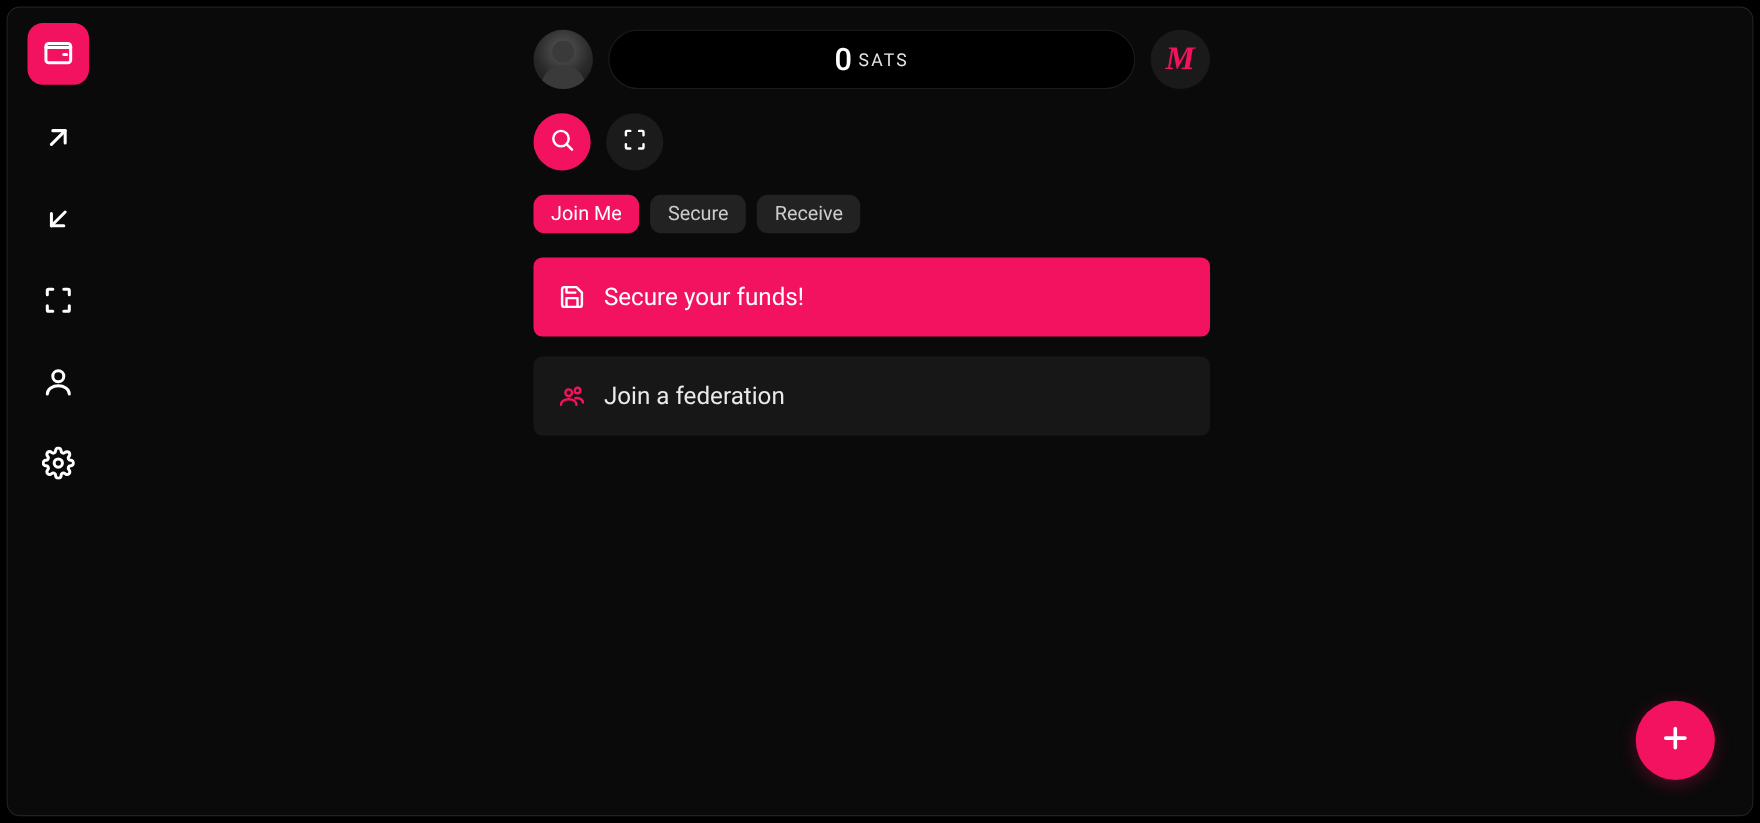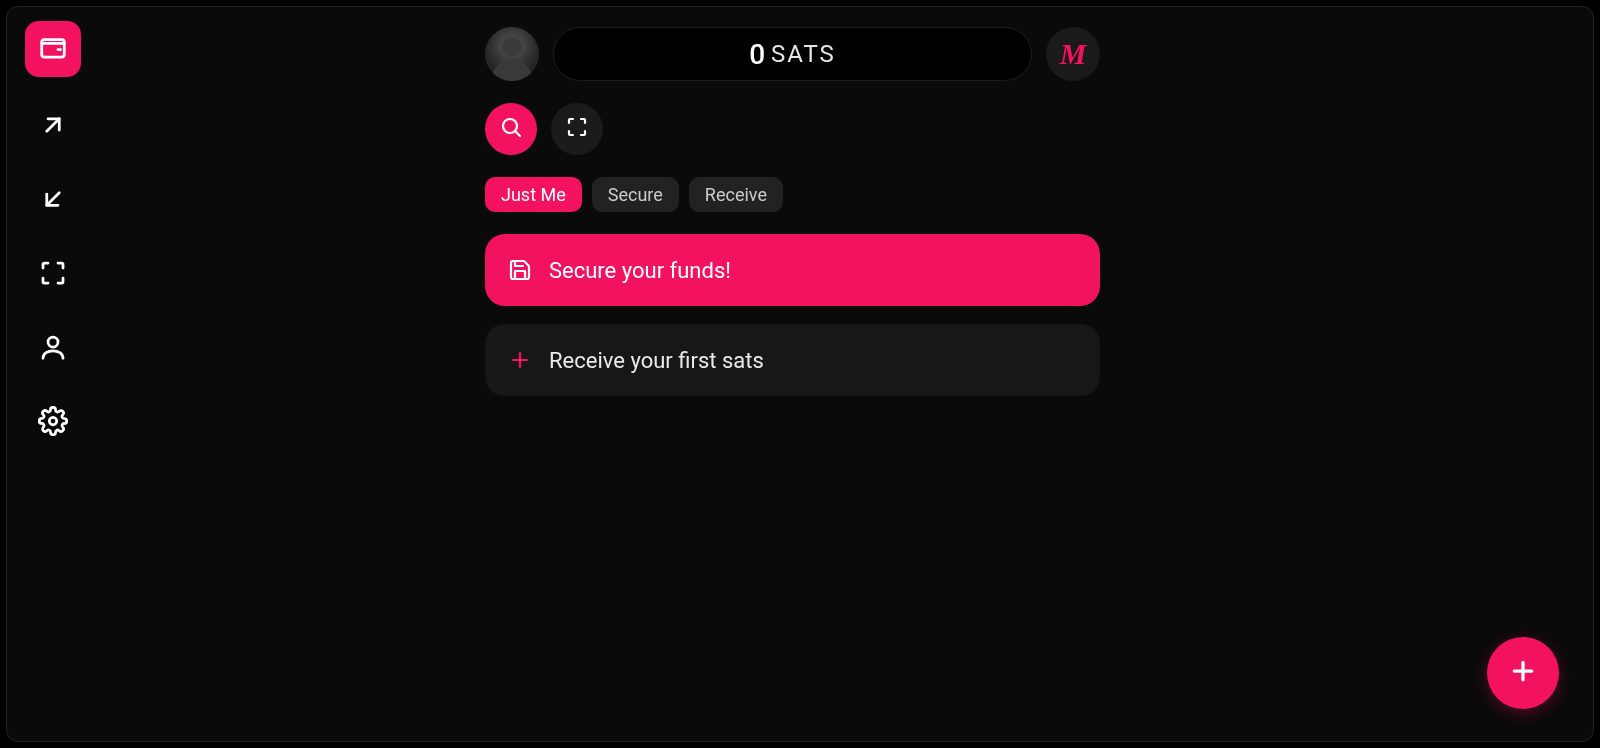--- a/index.html
+++ b/index.html
@@ -10,33 +10,33 @@
   .sidebar-item.active { background: #f31260; }
   .sidebar-item svg { width: 30px; height: 30px; stroke: #fff; stroke-width: 2.2; fill: none; stroke-linecap: round; stroke-linejoin: round; }
   .sidebar-item.nonactive { height: 48px; }
   .main { position: absolute; left: 478px; top: 20px; width: 615px; display: flex; flex-direction: column; }
   .topbar { display: flex; align-items: center; gap: 14px; margin-bottom: 22px; }
   .avatar { width: 54px; height: 54px; border-radius: 50%; background: radial-gradient(circle at 50% 35%, #5a5a5a 0%, #2a2a2a 55%, #161616 100%); overflow: hidden; position: relative; flex-shrink:0; }
   .avatar::before { content:""; position:absolute; width:20px; height:20px; border-radius:50%; background:#3a3a3a; left:17px; top:10px; }
   .avatar::after { content:""; position:absolute; width:40px; height:40px; border-radius:50%; background:#3a3a3a; left:7px; top:32px; }
   .balance-pill { flex: 1; height: 54px; border-radius: 27px; background: #000; border: 1px solid #1c1c1c; display: flex; align-items: center; justify-content: center; gap: 6px; }
   .balance-amount { font-size: 28px; font-weight: 500; }
-  .balance-unit { font-size: 24px; letter-spacing: 2px; text-transform: uppercase; color: #e5e5e5; font-variant: small-caps; }
+  .balance-unit { font-size: 16px; letter-spacing: 2px; text-transform: uppercase; color: #e5e5e5; font-variant: small-caps; }
   .mint-badge { width: 54px; height: 54px; border-radius: 50%; background: #1a1a1a; display:flex; align-items:center; justify-content:center; flex-shrink:0; }
   .mint-badge span { font-family: "Times New Roman", serif; font-size: 30px; font-weight: 700; font-style: italic; color: #f31260; }
   .actionrow { display:flex; gap:14px; margin-bottom: 22px; }
   .circle-btn { width:52px; height:52px; border-radius:50%; display:flex; align-items:center; justify-content:center; cursor:pointer; }
   .circle-btn.primary { background:#f31260; }
   .circle-btn.dark { background:#1b1b1b; }
   .circle-btn svg { width:24px; height:24px; stroke:#fff; stroke-width:2.2; fill:none; stroke-linecap:round; stroke-linejoin:round; }
   .tabs { display:flex; gap:10px; margin-bottom:22px; }
   .tab { padding: 7px 16px; border-radius:10px; font-size:18px; background:#222; color:#ccc; cursor:pointer; }
   .tab.active { background:#f31260; color:#fff; }
   .cards { display:flex; flex-direction:column; gap:18px; }
-  .card { height:72px; border-radius:20px; display:flex; align-items:center; padding:0 22px; gap:16px; background:#171717; cursor:pointer; }
+  .card { height:72px; border-radius:8px; display:flex; align-items:center; padding:0 22px; gap:16px; background:#171717; cursor:pointer; }
   .card.primary { background:#f31260; }
   .card-icon { width:26px; height:26px; display:flex; align-items:center; justify-content:center; flex-shrink:0; }
   .card-icon svg { width:24px; height:24px; stroke:#f31260; stroke-width:2.2; fill:none; stroke-linecap:round; stroke-linejoin:round; }
   .card.primary .card-icon svg { stroke:#fff; }
   .card-label { font-size:22px; color:#eaeaea; }
   .card.primary .card-label { color:#fff; }
   .fab { position:absolute; right:34px; bottom:32px; width:72px; height:72px; border-radius:50%; background:#f31260; display:flex; align-items:center; justify-content:center; cursor:pointer; box-shadow:0 4px 16px rgba(243,18,96,0.3); }
   .fab svg { width:30px; height:30px; stroke:#fff; stroke-width:2.6; fill:none; stroke-linecap:round; }
 </style>
 </head>
@@ -126,48 +126,50 @@
               <path d="M4 8V5a1 1 0 0 1 1-1h3"></path>
               <path d="M4 16v3a1 1 0 0 0 1 1h3"></path>
               <path d="M20 8V5a1 1 0 0 0-1-1h-3"></path>
               <path d="M20 16v3a1 1 0 0 1-1 1h-3"></path>
             </svg>
         </span>
       </div>
     </div>
 
     <div class="tabs">
-      <div class="tab active"><span>Just Me</span></div>
+      <div class="tab active"><span>Join Me</span></div>
       <div class="tab"><span>Secure</span></div>
       <div class="tab"><span>Receive</span></div>
     </div>
 
     <div class="cards">
 
       <div class="card primary">
         <span class="card-icon">
           <svg viewBox="0 0 24 24">
               <path d="M19 21H5a2 2 0 0 1-2-2V5a2 2 0 0 1 2-2h11l5 5v11a2 2 0 0 1-2 2z"></path>
               <path d="M17 21v-8H7v8"></path>
               <path d="M7 3v5h8"></path>
             </svg>
         </span>
         <span class="card-label">Secure your funds!</span>
       </div>
 
-
       <div class="card">
         <span class="card-icon">
           <svg viewBox="0 0 24 24">
-              <path d="M12 5v14"></path>
-              <path d="M5 12h14"></path>
+              <circle cx="9" cy="9" r="3"></circle>
+              <path d="M2 20c0-3 3-5 7-5s7 2 7 5"></path>
+              <circle cx="17" cy="7" r="2.5"></circle>
+              <path d="M15 14c3-.5 7 1 7 4"></path>
             </svg>
         </span>
-        <span class="card-label">Receive your first sats</span>
+        <span class="card-label">Join a federation</span>
       </div>
+
 
 
     </div>
   </div>
 
   <div class="fab">
     <span>
       <svg viewBox="0 0 24 24">
           <path d="M12 5v14"></path>
           <path d="M5 12h14"></path>

